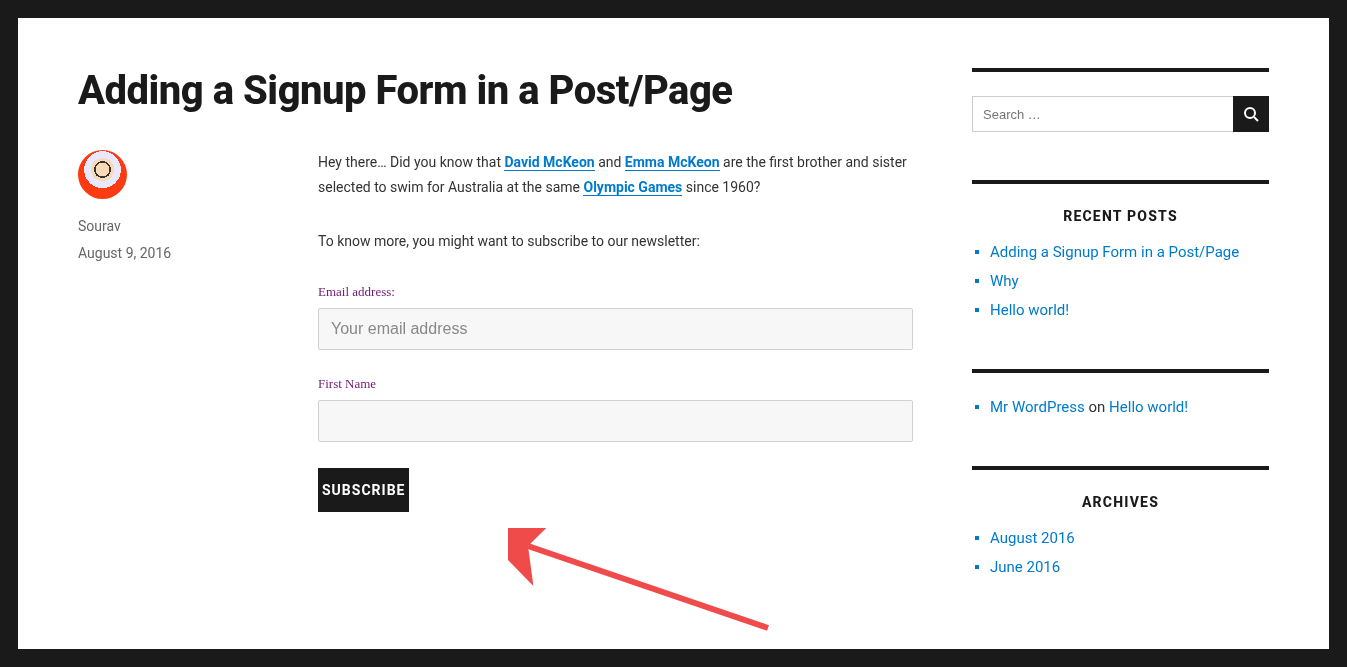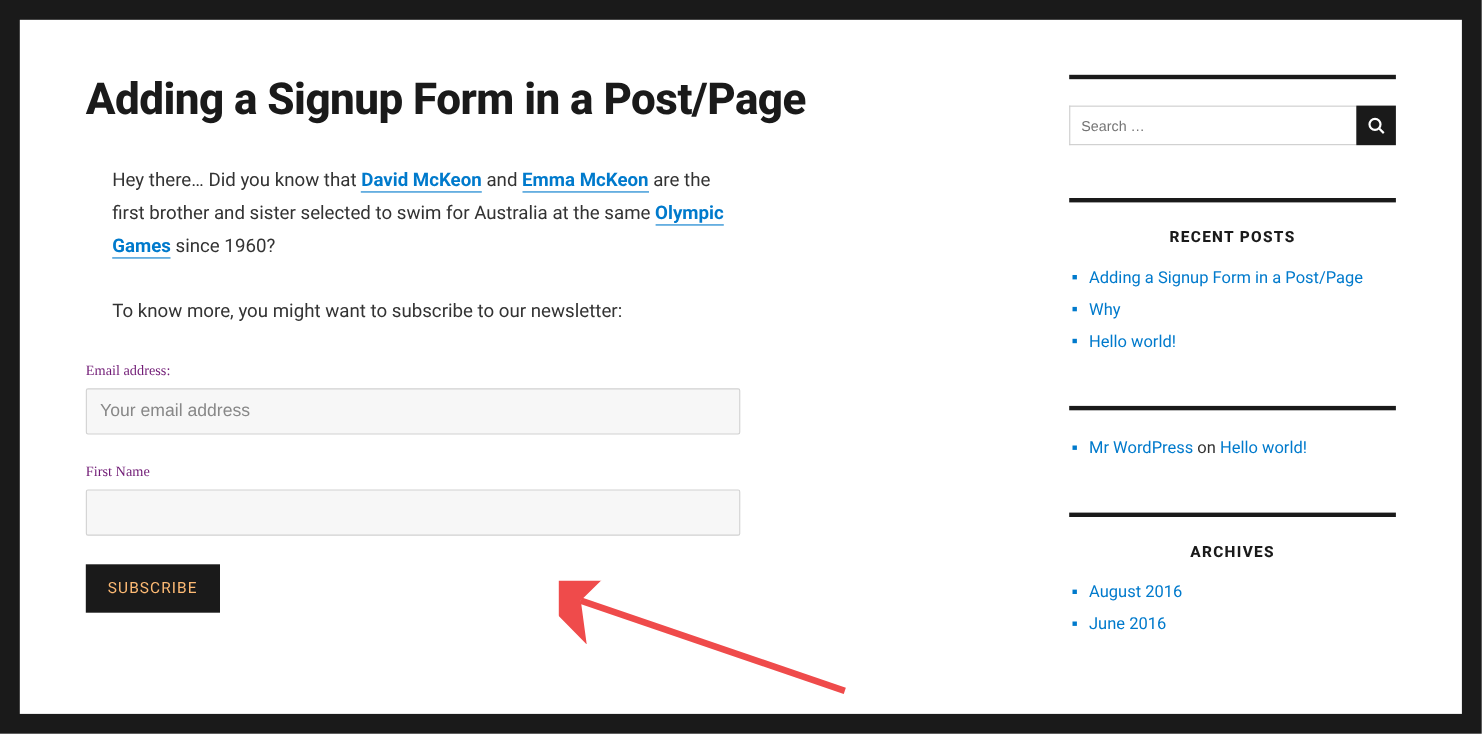--- a/index.html
+++ b/index.html
@@ -28,32 +28,32 @@
   }
   .post-body { display: flex; gap: 40px; }
   .meta-col { width: 200px; flex-shrink: 0; }
   .avatar {
     width: 49px; height: 49px; border-radius: 50%;
     background: radial-gradient(circle at 50% 40%, #f9d9b6 0 18%, #333 18% 22%, #f9d9b6 22% 30%, #e8e8ff 30% 48%, #fd3b12 48% 100%);
     margin-bottom: 14px;
   }
   .meta-author, .meta-date { font-size: 14px; color: #666; line-height: 1.9; }
   .content-col { flex: 1; max-width: 595px; }
-  .content-col p { font-size: 17px; line-height: 1.75; color: #333; margin-bottom: 30px; margin-left: 24px; }
+  .content-col p { font-size: 14px; line-height: 1.75; color: #333; margin-bottom: 30px; }
   .content-col a { color: #007acc; border-bottom: 1px solid #007acc; text-decoration: none; font-weight: 700; }
   .form-label { font-size: 13px; color: #701a75; margin-bottom: 8px; display: block; font-family: Liberation Serif, serif; }
   .form-input {
     width: 100%; height: 42px; background: #f7f7f7;
     border: 1px solid #d1d1d1; border-radius: 2px;
     padding: 0 12px; font-size: 16px; color: #1d4ed8; margin-bottom: 26px;
   }
   .form-input::placeholder { color: #888; }
   .subscribe-btn {
-    background: #1a1a1a; color: #fdba74; border: none;
-    padding: 14px 20px; font-size: 14px; font-weight: 400;
+    background: #1a1a1a; color: #ffffff; border: none;
+    padding: 14px 4px; font-size: 14px; font-weight: 700;
     letter-spacing: 1px; cursor: pointer; font-family: inherit;
   }
   .sidebar { width: 297px; flex-shrink: 0; }
   .widget { border-top: 4px solid #1a1a1a; padding-top: 24px; margin-bottom: 48px; }
   .widget.search { padding-top: 24px; display: flex; }
   .search-input {
     flex: 1; height: 36px; border: 1px solid #ccc; border-right: none;
     padding: 12px 10px; font-size: 13px; color: #0c4a6e; background: #fff;
   }
   .search-btn {
@@ -81,20 +81,25 @@
   }
 </style>
 </head>
 <body>
 
 <div class="page">
   <div class="main">
     <h1 class="post-title">Adding a Signup Form in a Post/Page</h1>
 
     <div class="post-body">
+      <div class="meta-col">
+        <div class="avatar"></div>
+        <div class="meta-author">Sourav</div>
+        <div class="meta-date">August 9, 2016</div>
+      </div>
 
       <div class="content-col">
         <p>
           <span>Hey there… Did you know that </span><a href="#">David McKeon</a><span> and </span><a href="#">Emma McKeon</a><span> are the first brother and sister selected to swim for Australia at the same </span><a href="#">Olympic Games</a><span> since 1960?</span>
         </p>
         <p>To know more, you might want to subscribe to our newsletter:</p>
 
         <label class="form-label">Email address:</label>
         <input class="form-input" type="text" placeholder="Your email address" style="">
 

